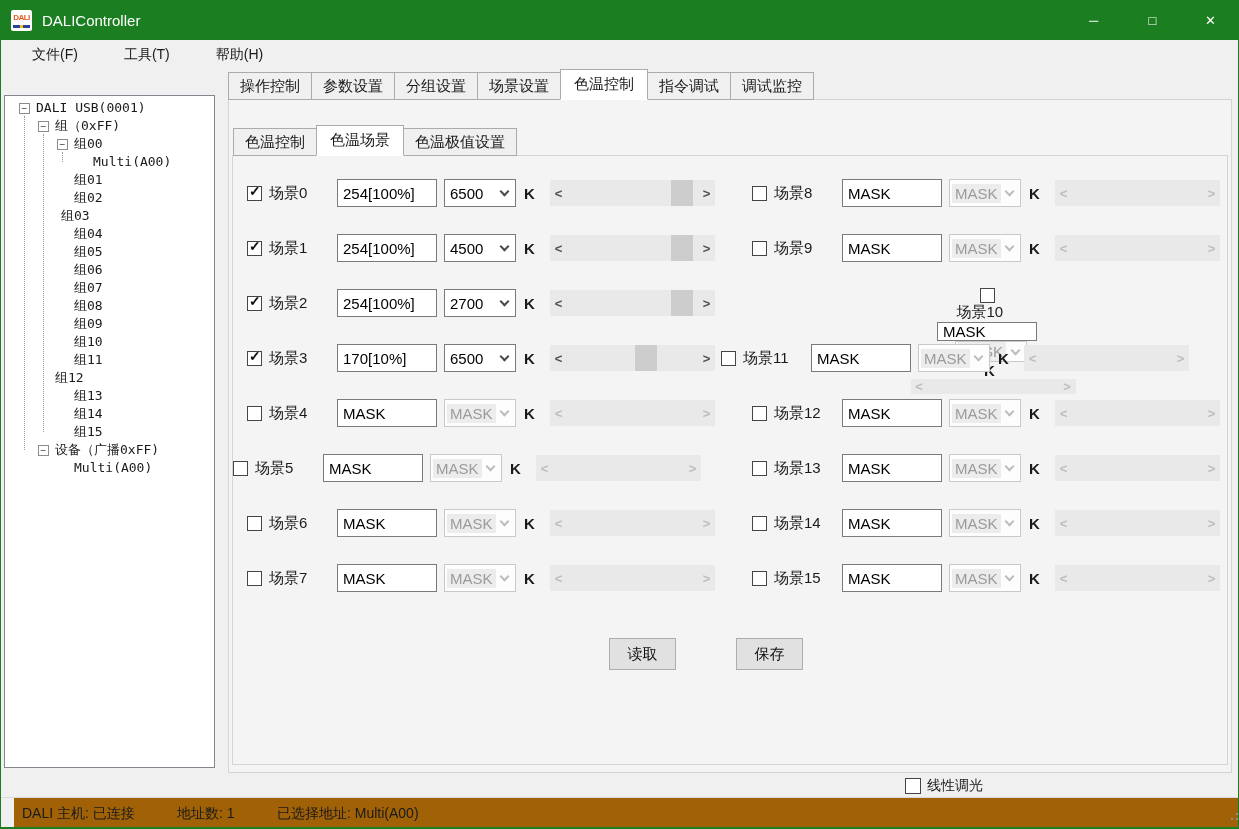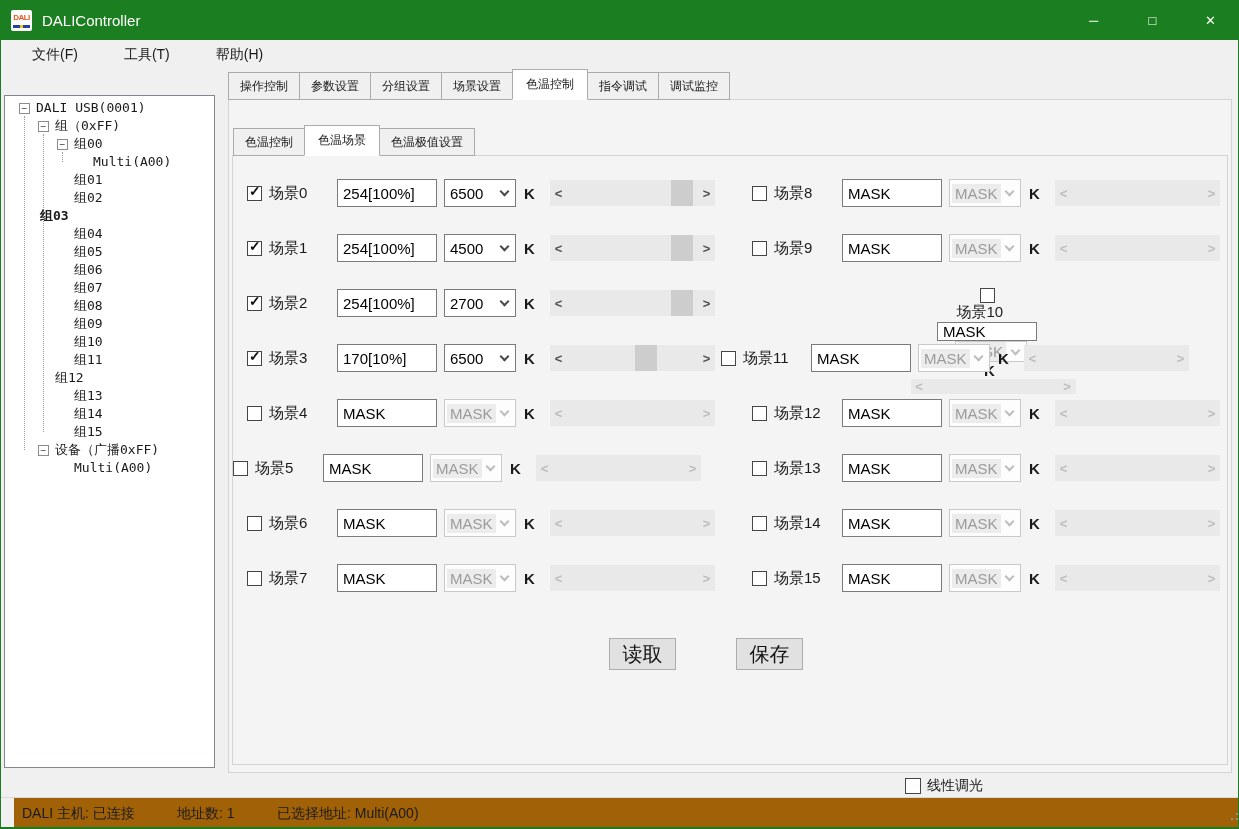--- a/index.html
+++ b/index.html
@@ -38,21 +38,21 @@
   .tree-inner { position:relative; padding-top:3px; }
   .tree-row { height:18px; line-height:18px; display:flex; align-items:center; white-space:nowrap; }
   .tbox { width:11px; height:11px; border:1px solid #8c8c8c; background:#fff; margin-right:6px;
     flex:0 0 11px; display:flex; align-items:center; justify-content:center;
     font-size:10px; line-height:9px; color:#333; }
   .tree-label { font-family:"DejaVu Sans Mono","Liberation Sans",monospace,sans-serif; }
   .guide { position:absolute; width:0; border-left:1px dotted #9a9a9a; }
 
   
   .tabstrip { position:absolute; left:228px; top:69px; height:31px; display:flex; align-items:flex-end; z-index:4; }
-  .tab { height:28px; padding:0 11px; display:flex; align-items:center; font-size:12px;
+  .tab { height:28px; padding:0 11px; display:flex; align-items:center; font-size:15px;
     background:#f0f0f0; border:1px solid #ababab; margin-right:-1px; }
   .tab.active { height:31px; background:#fff; border-bottom:1px solid #fff; padding:0 13px; position:relative; z-index:6; }
   .tab-panel { position:absolute; left:228px; top:99px; width:1004px; height:674px;
     background:#f4f4f4; border:1px solid #d4d4d4; z-index:3; }
 
   
   .subtabstrip { position:absolute; left:233px; top:125px; height:31px; display:flex; align-items:flex-end; z-index:5; }
   .sub-panel { position:absolute; left:232px; top:155px; width:996px; height:610px;
     background:#f4f4f4; border:1px solid #d4d4d4; z-index:4; }
 
@@ -74,21 +74,21 @@
   .kunit { width:14px; margin-left:8px; font-size:15px; font-weight:600; }
   .hscroll { width:165px; height:26px; margin-left:12px; background:#e9e9e9; display:flex; align-items:stretch; }
   .harrow { width:17px; display:flex; align-items:center; justify-content:center;
     font-size:13px; font-weight:bold; color:#4f4f4f; }
   .htrack { flex:1; position:relative; }
   .hthumb { position:absolute; top:0; bottom:0; width:22px; background:#cdcdcd; }
   .hscroll.disabled .harrow { color:#bcbcbc; }
 
   
   .btn { position:absolute; width:67px; height:32px; background:#e1e1e1; border:1px solid #adadad;
-    font-size:20px; font-family:Liberation Sans, sans-serif; color:#111;
+    font-size:15px; font-family:Liberation Sans, sans-serif; color:#111;
     display:flex; align-items:center; justify-content:center; }
   .btn-read { left:376px; top:482px; }
   .btn-save { left:503px; top:482px; }
 
   
   .footer-check { position:absolute; left:905px; top:777px; display:flex; align-items:center; z-index:5; }
   .footer-check .cb { width:16px; height:16px; flex:0 0 16px; }
   .footer-label { font-size:14px; margin-left:6px; }
   .status-sep { position:absolute; left:0; top:797px; width:1239px; height:1px; background:#d9d9d9; }
   .statusbar { position:absolute; left:14px; top:798px; width:1237px; height:29px; background:#a16207; }
@@ -139,21 +139,21 @@
       </div>
       <div class="tree-row" style="padding-left: 88px;">
         <span class="tree-label">Multi(A00)</span>
       </div>
       <div class="tree-row" style="padding-left: 69px;">
         <span class="tree-label">组01</span>
       </div>
       <div class="tree-row" style="padding-left: 69px;">
         <span class="tree-label">组02</span>
       </div>
-      <div class="tree-row" style="padding-left: 35px; font-weight: bold;">
+      <div class="tree-row" style="padding-left: 56px;">
         <span class="tree-label">组03</span>
       </div>
       <div class="tree-row" style="padding-left: 69px;">
         <span class="tree-label">组04</span>
       </div>
       <div class="tree-row" style="padding-left: 69px;">
         <span class="tree-label">组05</span>
       </div>
       <div class="tree-row" style="padding-left: 69px;">
         <span class="tree-label">组06</span>

